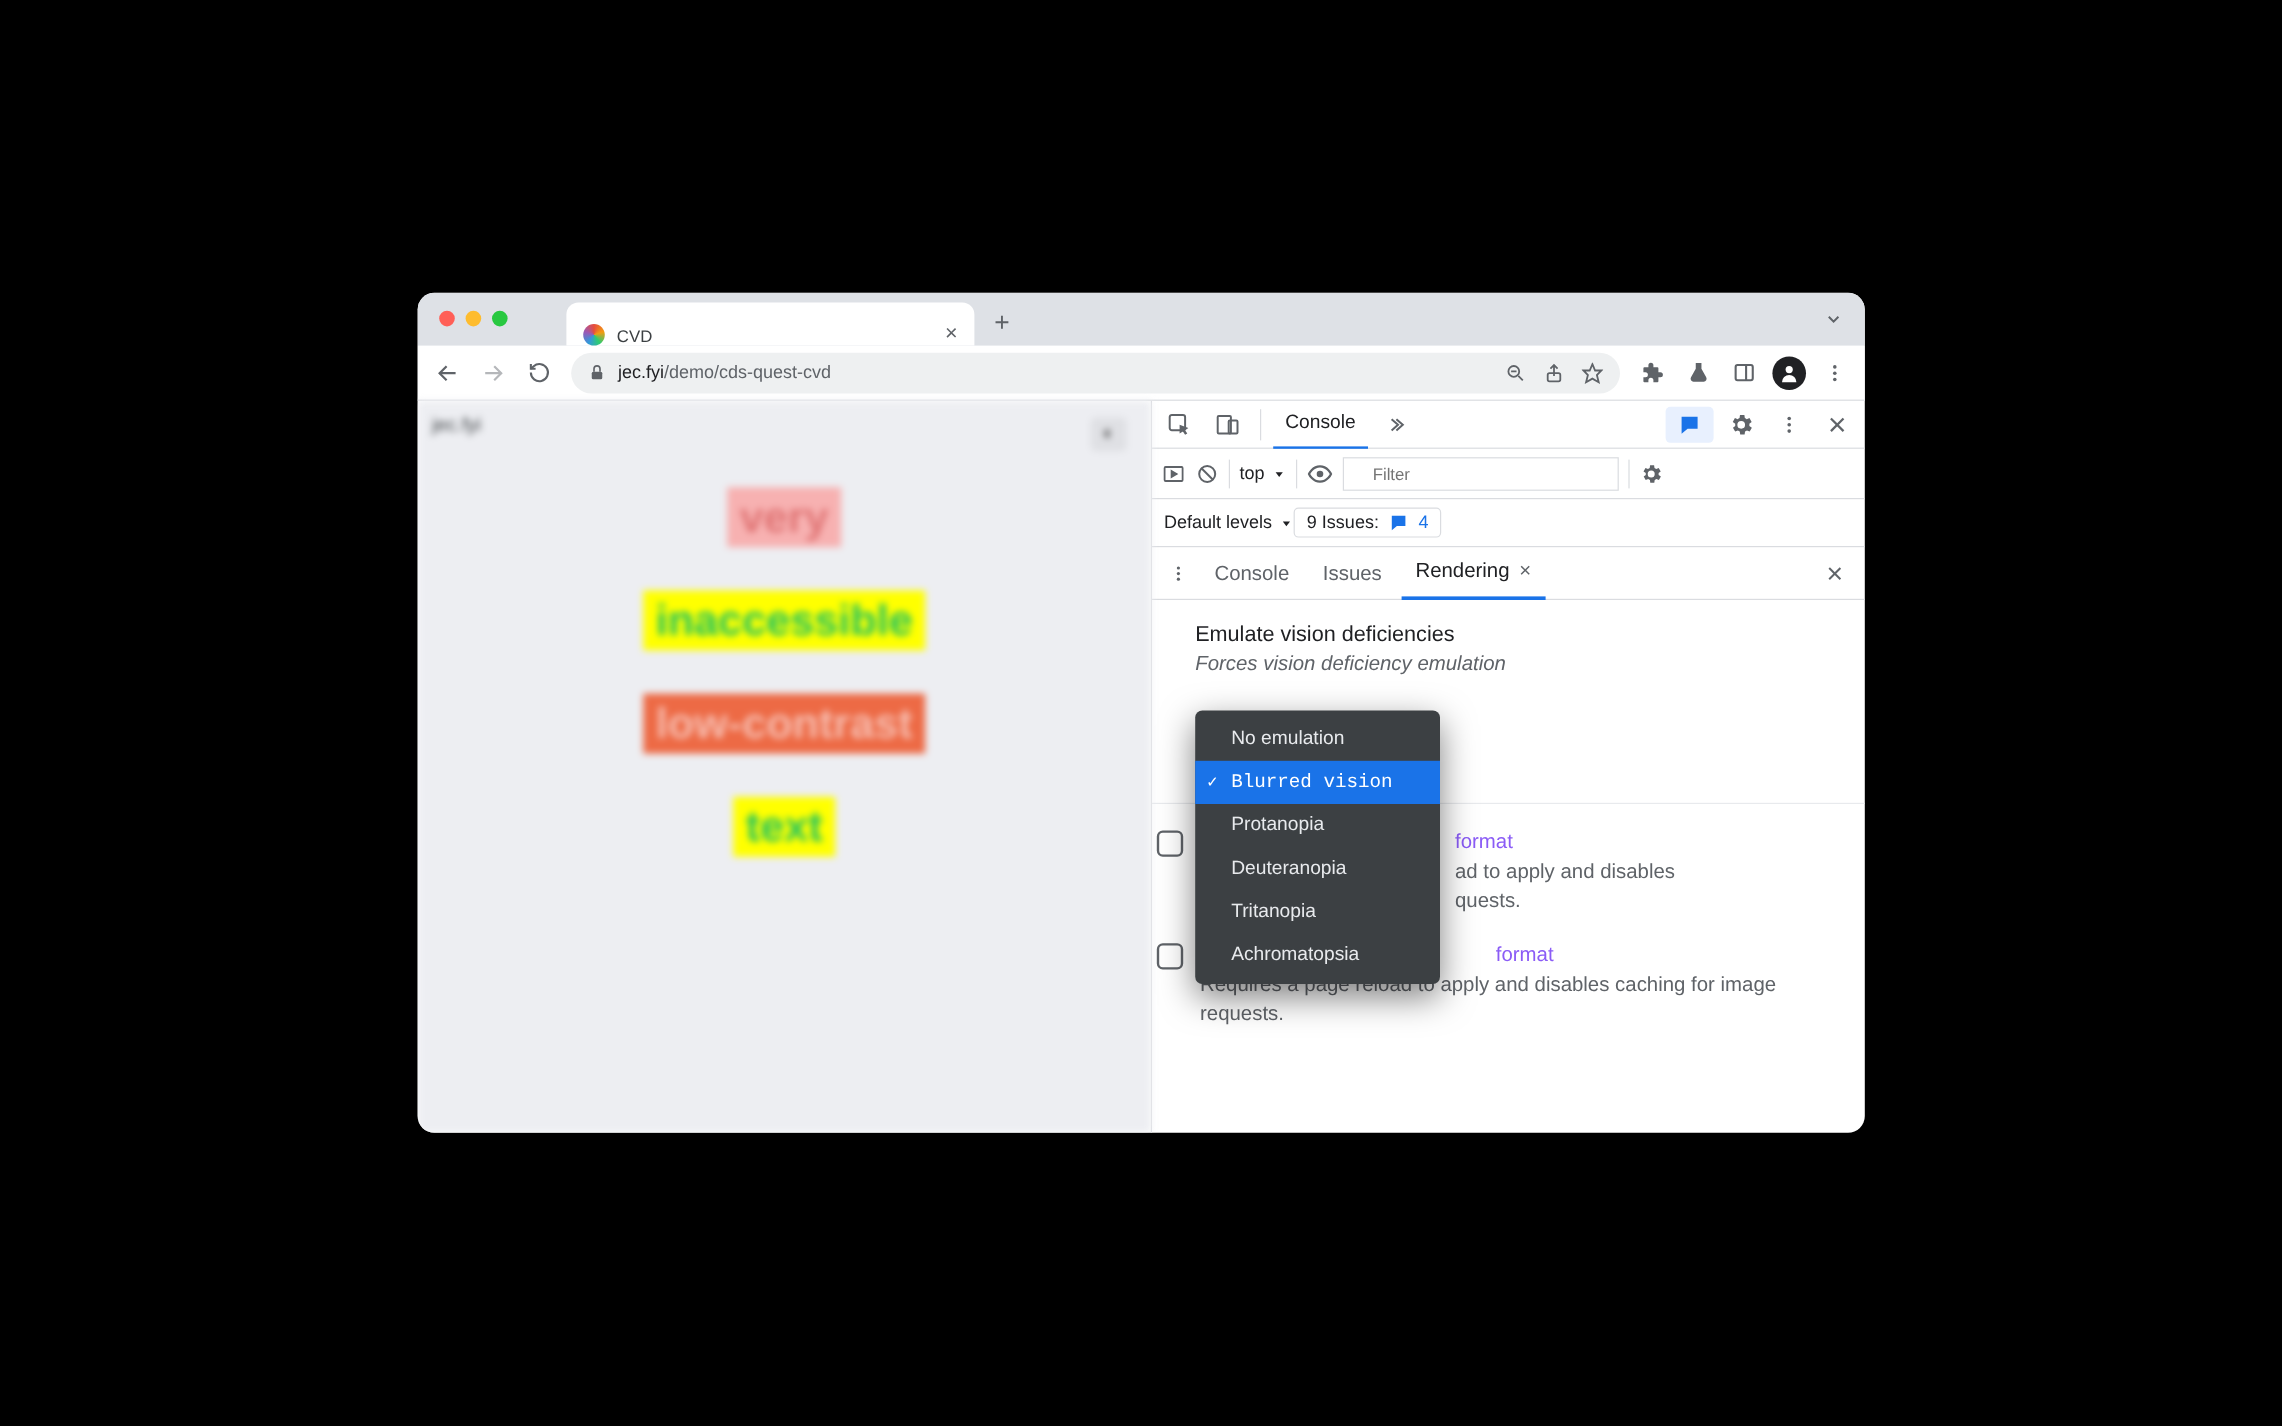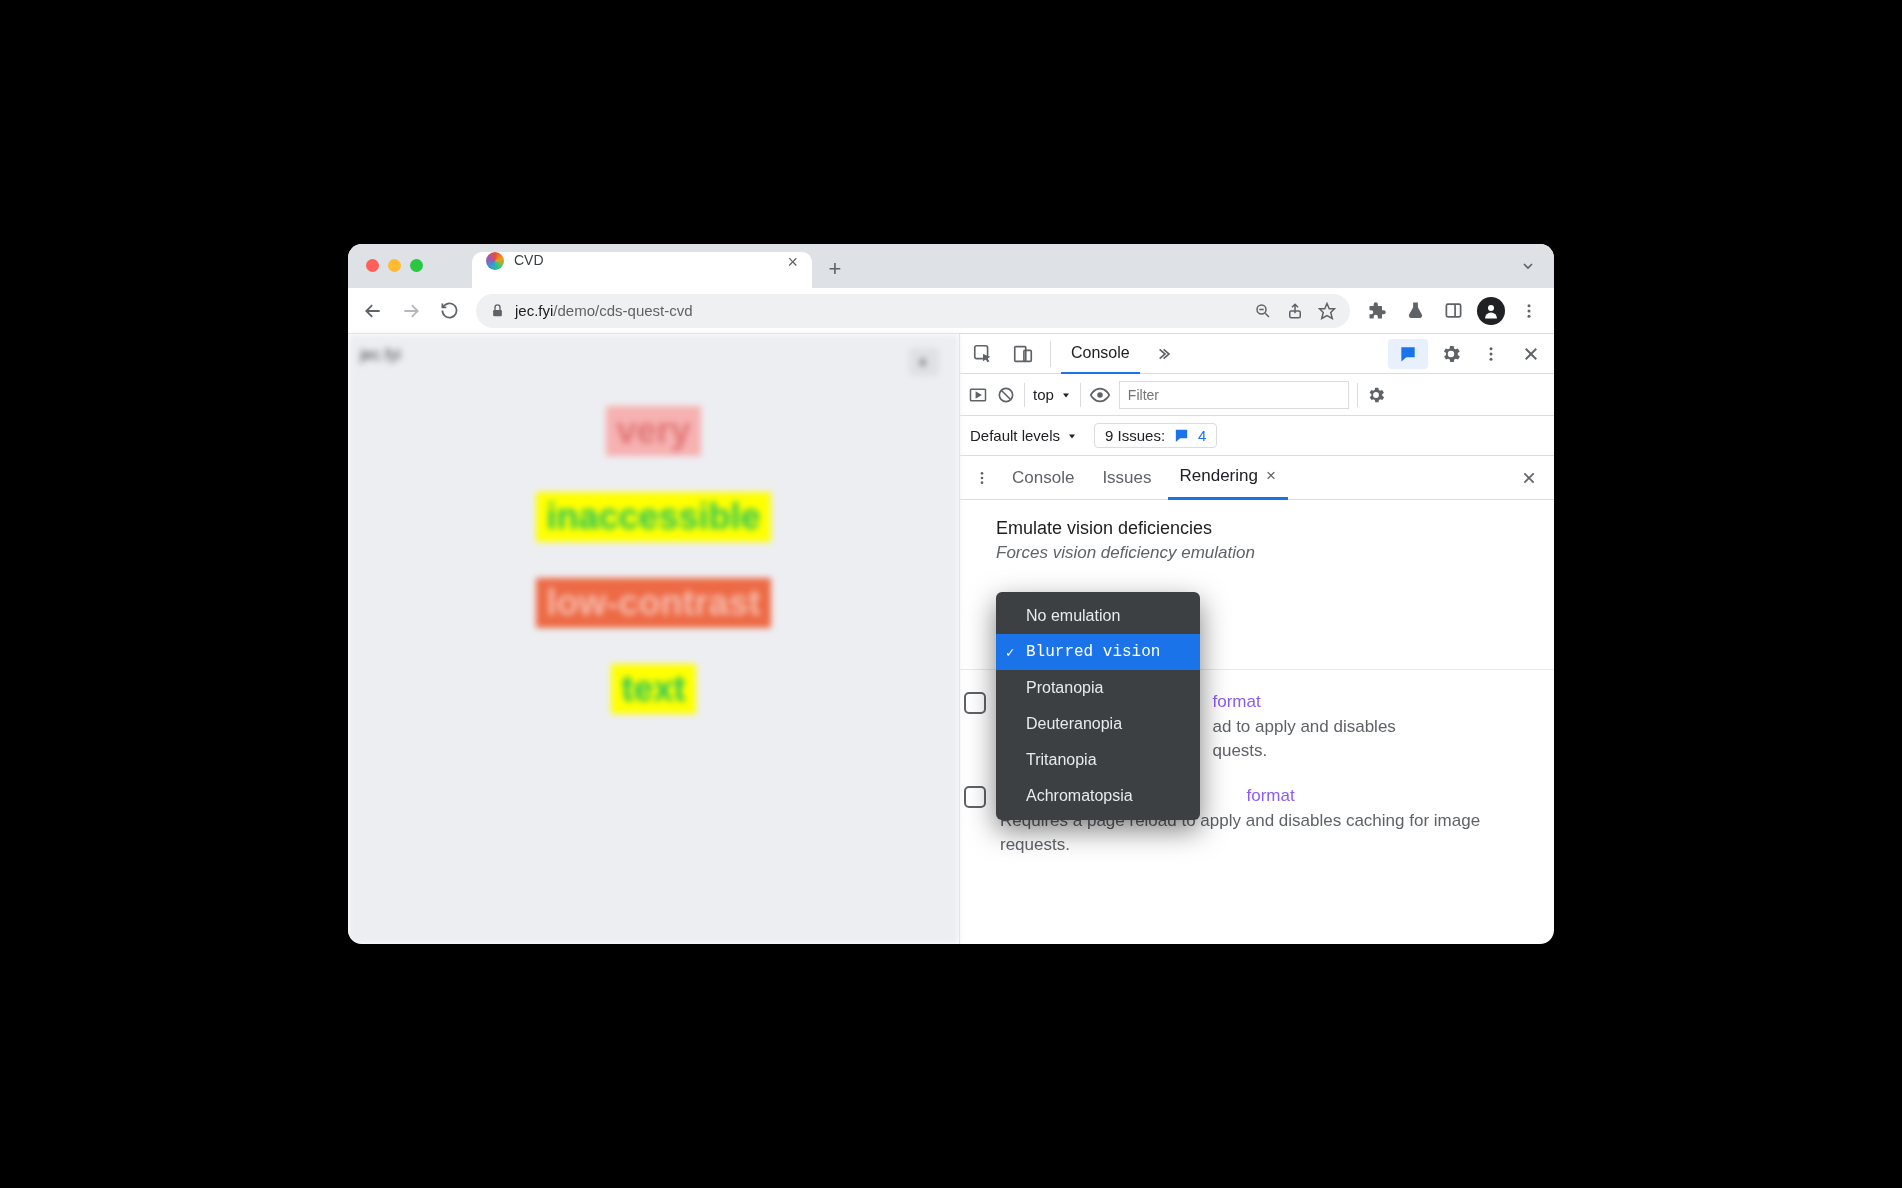--- a/index.html
+++ b/index.html
@@ -7,21 +7,21 @@
 
 .window { width: 1206px; height: 700px; background: #fff; border-radius: 14px; overflow: hidden; box-shadow: 0 30px 70px rgba(0,0,0,0.6); display: flex; flex-direction: column; }
 
 
 .tabstrip { height: 44px; background: #dee1e6; display: flex; align-items: flex-end; padding-left: 14px; position: relative; }
 .traffic-lights { display: flex; gap: 9px; align-items: center; position: absolute; left: 18px; top: 15px; }
 .traffic-lights .dot { width: 13px; height: 13px; border-radius: 50%; }
 .dot.red { background: #ff5f57; }
 .dot.yellow { background: #febc2e; }
 .dot.green { background: #28c840; }
-.tab { margin-left: 110px; height: 36px; width: 340px; background: #fff; border-top-left-radius: 10px; border-top-right-radius: 10px; display: flex; align-items: flex-start; padding: 0 14px; gap: 10px; font-size: 14px; color: #3c4043; position: relative; }
+.tab { margin-left: 110px; height: 36px; width: 340px; background: #fff; border-top-left-radius: 10px; border-top-right-radius: 10px; display: flex; align-items: flex-end; padding: 0 14px; gap: 10px; font-size: 14px; color: #3c4043; position: relative; }
 .tab .favicon { width: 18px; height: 18px; border-radius: 50%; background: conic-gradient(#e74c3c,#f39c12,#2ecc71,#3498db,#9b59b6,#e74c3c); }
 .tab .title { flex: 1; }
 .tab .x { color: #5f6368; font-size: 18px; cursor: pointer; }
 .newtab { width: 30px; height: 30px; display: flex; align-items: center; justify-content: center; color: #5f6368; font-size: 22px; font-weight: 300; margin-left: 8px; margin-bottom: 4px; }
 .tabstrip .chev { position: absolute; right: 18px; top: 14px; color: #5f6368; }
 
 
 .toolbar { height: 46px; background: #fff; border-bottom: 1px solid #dadce0; display: flex; align-items: center; padding: 0 8px; gap: 4px; }
 .icon-btn { width: 34px; height: 34px; display: flex; align-items: center; justify-content: center; color: #5f6368; border-radius: 50%; }
 .icon-btn.disabled { color: #b5b7ba; }
@@ -51,23 +51,23 @@
 .dt-top { height: 40px; display: flex; align-items: center; border-bottom: 1px solid #dadce0; padding: 0 6px; gap: 6px; }
 .dt-top .divider { width: 1px; height: 26px; background: #dadce0; margin: 0 4px; }
 .dt-top .panel-tab { padding: 0 10px; height: 40px; display: flex; align-items: center; color: #202124; font-size: 16px; border-bottom: 2px solid #1a73e8; font-weight: 500; }
 .dt-top .more-icon { color: #5f6368; }
 .dt-top .spacer { flex: 1; }
 .issues-badge { width: 40px; height: 30px; border-radius: 4px; background: #e8f0fe; display: flex; align-items: center; justify-content: center; color: #1a73e8; }
 
 .dt-consolebar { height: 42px; border-bottom: 1px solid #dadce0; display: flex; align-items: center; padding: 0 8px; gap: 8px; color: #5f6368; font-size: 15px; }
 .dt-consolebar .sep { width: 1px; height: 24px; background: #dadce0; }
 .dt-consolebar .ctx { display: flex; align-items: center; gap: 6px; color: #202124; }
-.dt-consolebar input.filter { width: 230px; height: 28px; border: 1px solid #dadce0; padding: 0 8px; font-size: 14px; background: #fff; color: #5f6368; }
-
-.dt-levels { height: 40px; border-bottom: 1px solid #dadce0; display: flex; align-items: center; padding: 0 10px; gap: 16px; color: #202124; font-size: 15px; }
+.dt-consolebar input.filter { width: 230px; height: 28px; border: 1px solid #dadce0; padding: 0 24px; font-size: 14px; background: #fff; color: #5f6368; }
+
+.dt-levels { height: 40px; border-bottom: 1px solid #dadce0; display: flex; align-items: center; padding: 0 10px; color: #202124; font-size: 15px; }
 .dt-levels .lv { display: flex; align-items: center; gap: 6px; }
 .dt-levels .issues-pill { border: 1px solid #dadce0; border-radius: 4px; padding: 3px 10px; display: flex; align-items: center; gap: 8px; }
 .dt-levels .issues-pill .ic { color: #1a73e8; }
 
 .dt-drawer-tabs { height: 44px; border-bottom: 1px solid #dadce0; display: flex; align-items: center; padding: 0 8px; gap: 4px; font-size: 17px; color: #5f6368; }
 .dt-drawer-tabs .dtab { padding: 0 12px; height: 44px; display: flex; align-items: center; }
 .dt-drawer-tabs .dtab.active { color: #202124; border-bottom: 3px solid #1a73e8; }
 .dt-drawer-tabs .dtab .tabx { margin-left: 8px; color: #5f6368; }
 .dt-drawer-tabs .menudot { width: 28px; display: flex; justify-content: center; }
 .dt-drawer-tabs .spacer { flex: 1; }

